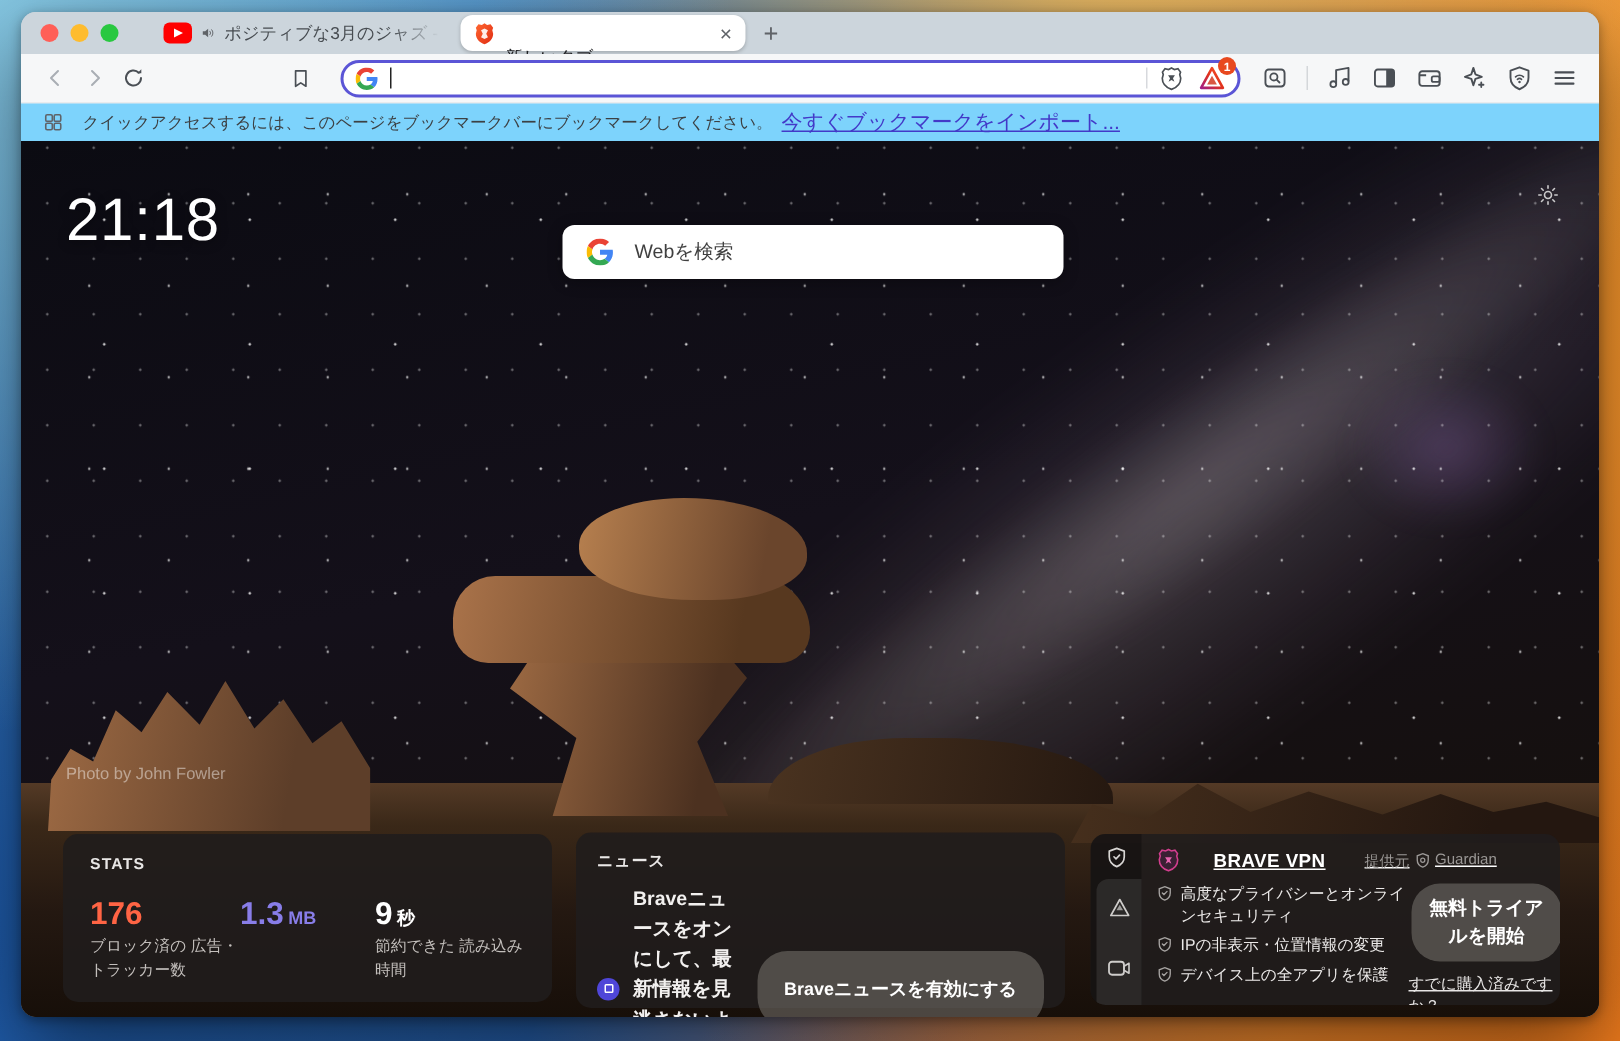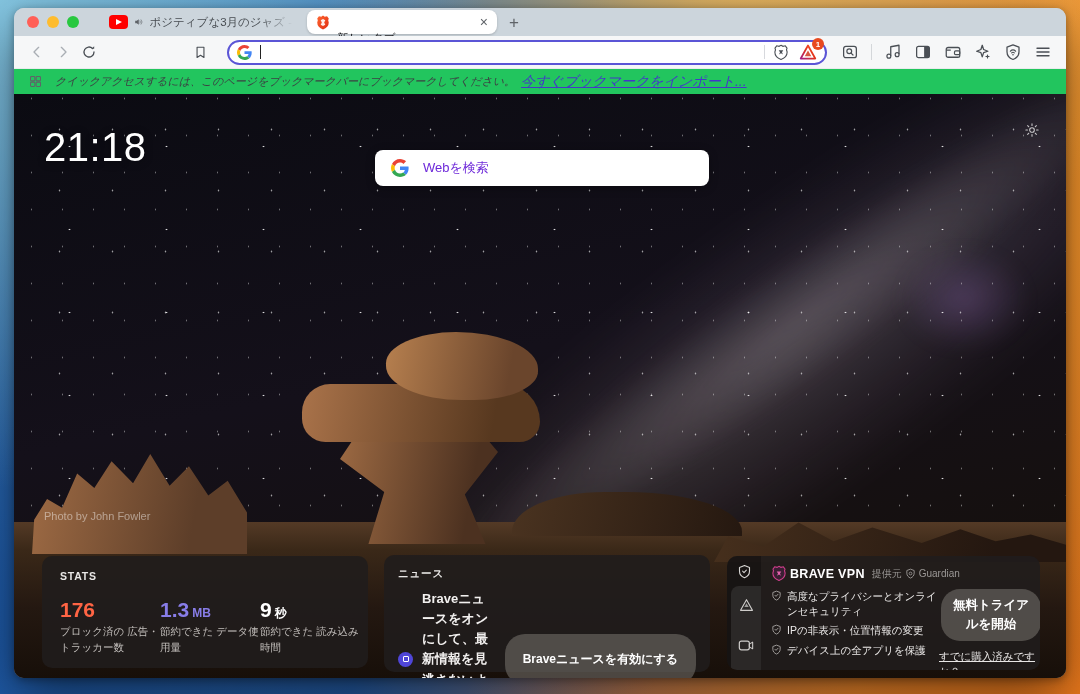--- a/index.html
+++ b/index.html
@@ -49,21 +49,21 @@
   .urlbar-spacer { flex:1; }
   .urlbar-sep { width:1px; height:14px; background:#d7d9dd; margin:0 8px; }
   .rewards-wrap { position:relative; margin-left:10px; }
   .badge { position:absolute; top:-6px; right:-7px; min-width:12px; height:12px; border-radius:7px;
     background:#e8491f; color:#fff; font-size:8px; font-weight:bold; display:flex; align-items:center; justify-content:center; padding:0 2px; }
   .right-icons { display:flex; align-items:center; margin-left:auto; gap:4px; }
   .ric { width:26px; height:24px; display:flex; align-items:center; justify-content:center; }
   .vsep { width:1px; height:16px; background:#d4d7da; margin:0 4px; }
 
   
-  .bmbar { height:26px; background:#22c55e; border-top:1px solid #e9ebed; display:flex; align-items:center; padding:0 14px; flex:0 0 auto;font-style:italic; }
+  .bmbar { height:26px; background:#7dd3fc; border-top:1px solid #e9ebed; display:flex; align-items:center; padding:0 14px; flex:0 0 auto; }
   .bm-msg { font-size:11px; color:#3c4043; margin-left:12px; }
   .bm-link { font-size:14px; color:#4339c8; text-decoration:underline; margin-left:6px; cursor:pointer; }
 
   
   .content { flex:1; position:relative; overflow:hidden;
     background:linear-gradient(168deg,#0b0b12 0%, #14101a 45%, #161009 100%); }
 
   .milkyway { position:absolute; left:130px; top:110px; width:1300px; height:300px;
     transform:rotate(-36deg); filter:blur(10px);
     background:radial-gradient(ellipse at 50% 50%, rgba(214,198,206,.20), rgba(150,128,148,.10) 42%, transparent 68%); }
@@ -99,21 +99,21 @@
     clip-path:polygon(0 100%,4% 70%,14% 82%,24% 54%,34% 76%,45% 60%,59% 78%,70% 62%,80% 76%,90% 68%,100% 80%,100% 100%);
     background:linear-gradient(100deg,#47301d,#241710 80%); }
 
   .clock { position:absolute; left:30px; top:31px; color:#fff; font-size:40px; font-weight:500;
     letter-spacing:.5px; text-shadow:0 1px 8px rgba(0,0,0,.4); }
   .ntp-gear { position:absolute; right:26px; top:28px; opacity:.85; cursor:default; }
 
   .ntp-search { position:absolute; left:361px; top:56px; width:334px; height:36px; background:#fff;
     border-radius:8px; display:flex; align-items:center; padding:0 16px; box-shadow:0 2px 10px rgba(0,0,0,.3); }
   .ntp-search .g-icon { width:18px; height:18px; margin-right:14px; }
-  .ntp-search-ph { font-size:13px; color:#6d28d9; }
+  .ntp-search-ph { font-size:13px; color:#404040; }
 
   .photo-credit { position:absolute; left:30px; top:416px; font-size:11px; color:rgba(255,255,255,.45); }
 
   .card { position:absolute; background:rgba(32,29,28,.88); border-radius:10px; color:#fff; }
   .card-title { font-size:10.5px; font-weight:bold; letter-spacing:.8px; color:#e9e7e6; }
 
   
   .stats-card { left:28px; top:462px; width:326px; height:112px; padding:14px 18px; }
   .stats-row { display:flex; margin-top:16px; }
   .stat { width:108px; }
@@ -132,21 +132,21 @@
     font-size:12px; font-weight:bold; padding:17px 18px; border-radius:20px; cursor:pointer;
     font-family:inherit; white-space:nowrap; }
 
   
   .vpn-card { left:713px; top:462px; width:313px; height:114px; display:flex; overflow:hidden; }
   .vpn-strip { width:34px; flex:0 0 auto; background:rgba(0,0,0,.28); display:flex; flex-direction:column; align-items:center; }
   .vpn-strip .strip-btn { width:34px; height:30px; display:flex; align-items:center; justify-content:center; }
   .strip-rest { flex:1; width:30px; margin-left:4px; background:rgba(255,255,255,.09); border-radius:8px 0 0 0;
     display:flex; flex-direction:column; align-items:center; padding-top:12px; gap:22px; }
   .vpn-main { flex:1; padding:9px 10px 8px 10px; display:flex; flex-direction:column; }
-  .vpn-head { display:flex; align-items:center; gap:3px; }
+  .vpn-head { display:flex; align-items:center; gap:22px;text-decoration:underline; }
   .vpn-brand { font-size:12.5px; font-weight:bold; letter-spacing:.3px; }
   .vpn-provider { font-size:10px; color:#9b9896; display:flex; align-items:center; gap:3px; margin-left:4px; }
   .vpn-cols { display:flex; margin-top:7px; flex:1; }
   .vpn-feats { width:168px; }
   .vpn-feat { display:flex; gap:5px; font-size:10.5px; line-height:1.45; color:#eceae9; margin-bottom:4px; }
   .vpn-feat svg { flex:0 0 auto; margin-top:1px; }
   .vpn-right { width:100px; margin-left:2px; display:flex; flex-direction:column; align-items:center; }
   .vpn-cta { width:100px; background:rgba(120,116,112,.55); border:none; color:#fff; font-size:12.5px;
     font-weight:bold; line-height:1.5; border-radius:19px; padding:7px 6px; cursor:pointer; font-family:inherit; }
   .vpn-link { font-size:10.5px; color:#e8e6e5; text-decoration:underline; margin-top:8px; width:104px; line-height:1.5; cursor:pointer; }
@@ -344,21 +344,20 @@
 
     <div class="card stats-card">
       <div class="card-title">STATS</div>
       <div class="stats-row">
         <div class="stat">
           <div class="num" style="color: rgb(255, 100, 68);"><span>176</span><span class="unit"></span></div>
           <div class="lbl">ブロック済の 広告・トラッカー数</div>
         </div>
         <div class="stat">
           <div class="num" style="color: rgb(136, 125, 232);"><span>1.3</span><span class="unit">MB</span></div>
-          <div class="lbl">節約できた データ使用量</div>
         </div>
         <div class="stat">
           <div class="num" style="color: rgb(255, 255, 255);"><span>9</span><span class="unit">秒</span></div>
           <div class="lbl">節約できた 読み込み時間</div>
         </div>
       </div>
     </div>
 
     <div class="card news-card">
       <div class="card-title">ニュース</div>

